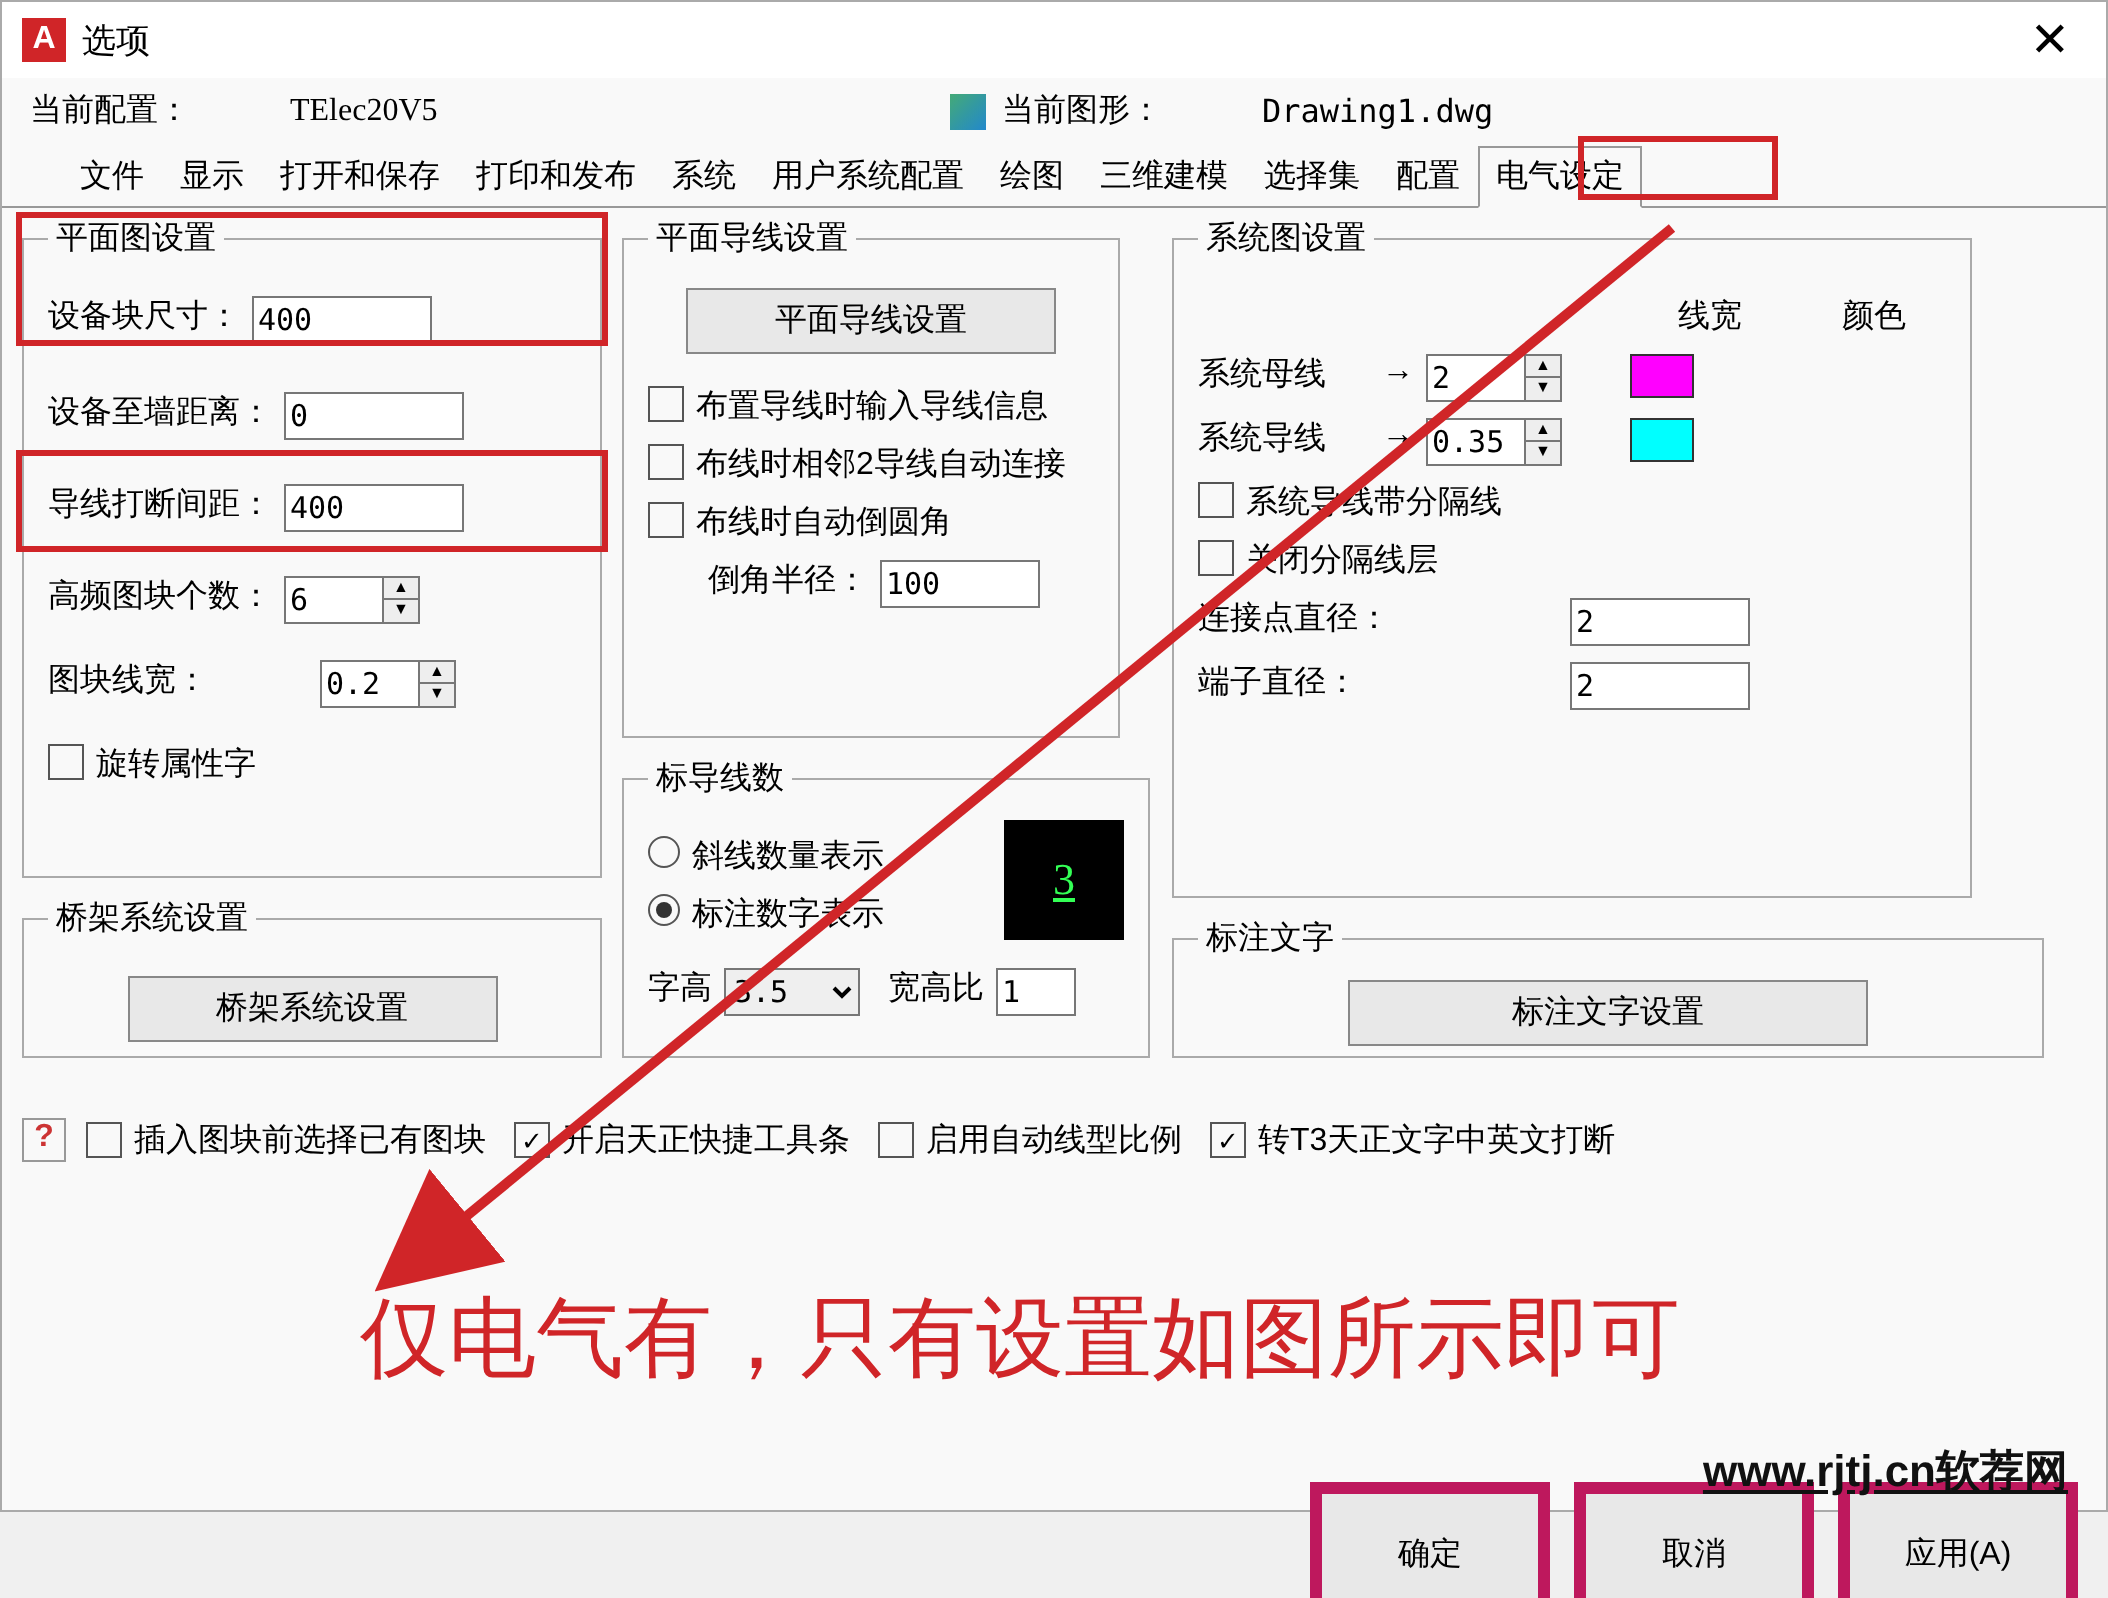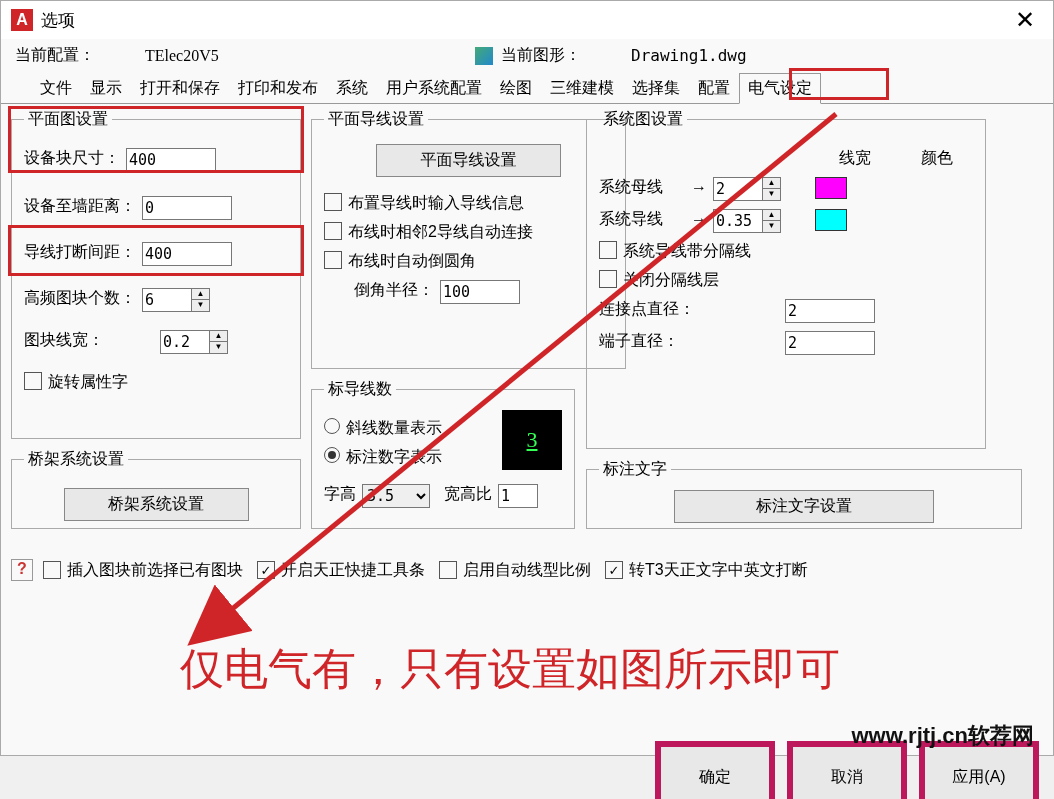--- a/index.html
+++ b/index.html
@@ -35,21 +35,21 @@
 .radio.sel::after { content: ""; width: 8px; height: 8px; background: #333; border-radius: 50%; }
 .preview { width: 60px; height: 60px; background: #000; color: #3f5; display: flex; align-items: center; justify-content: center; font-size: 22px; font-family: serif; text-decoration: underline; }
 .swatch { width: 32px; height: 22px; border: 1px solid #333; }
 .magenta { background: #f0f; }
 .cyan { background: #0ff; }
 .arrow { margin: 0 6px; }
 .red-box { border: 3px solid #d02528; position: absolute; pointer-events: none; }
 .bottom-row { position: absolute; bottom: 0; left: 0; right: 0; height: 44px; background: #f0f0f0; border-top: 1px solid #aaa; display: flex; align-items: center; justify-content: flex-end; padding: 0 15px; gap: 12px; }
 .btn-bottom { width: 120px; padding: 20px 0; text-align: center; border: 6px solid #be185d; background: #e8e8e8; font-size: 16px; cursor: pointer; }
 .annotation { position: absolute; color: #d02528; font-size: 44px; font-weight: normal; left: 180px; top: 640px; pointer-events: none; }
-.watermark { position: absolute; right: 20px; bottom: 48px; font-size: 22px; font-weight: bold; color: #111; pointer-events: none; }
+.watermark { position: absolute; right: 20px; bottom: 48px; font-size: 22px; font-weight: bold; color: #111; pointer-events: none; text-decoration: underline; }
 .help-q { width: 22px; height: 22px; border: 1px solid #999; color: #c33; text-align: center; font-weight: bold; margin-right: 10px; }
 svg.arrow-svg { position: absolute; pointer-events: none; top: 0; left: 0; }
 select { border: 1px solid #777; font-family: monospace; font-size: 15px; height: 24px; }
 </style>
 </head>
 <body>
 
 <div class="window">
   <div class="titlebar">
     <div class="app-icon">A</div>
@@ -123,21 +123,21 @@
     </fieldset>
 
     <div class="red-box" style="left:7px; top:2px; width:296px; height:67px;"></div>
     <div class="red-box" style="left:7px; top:121px; width:296px; height:51px;"></div>
 
     <fieldset style="left:10px; top:345px; width:290px; height:80px;">
       <legend>桥架系统设置</legend>
       <div style="text-align:center;margin-top:8px"><button class="btn btn-wide">桥架系统设置</button></div>
     </fieldset>
 
-    <fieldset style="left:310px; top:5px; width:315px; height:260px;">
+    <fieldset style="left:310px; top:5px; width:249px; height:260px;">
       <legend>平面导线设置</legend>
       <div style="text-align:center;margin:4px 0 16px 0"><button class="btn btn-wide">平面导线设置</button></div>
       <div class="row">
           <span class="chk"></span>
           <span>布置导线时输入导线信息</span>
         </div>
       <div class="row">
           <span class="chk"></span>
           <span>布线时相邻2导线自动连接</span>
         </div>

